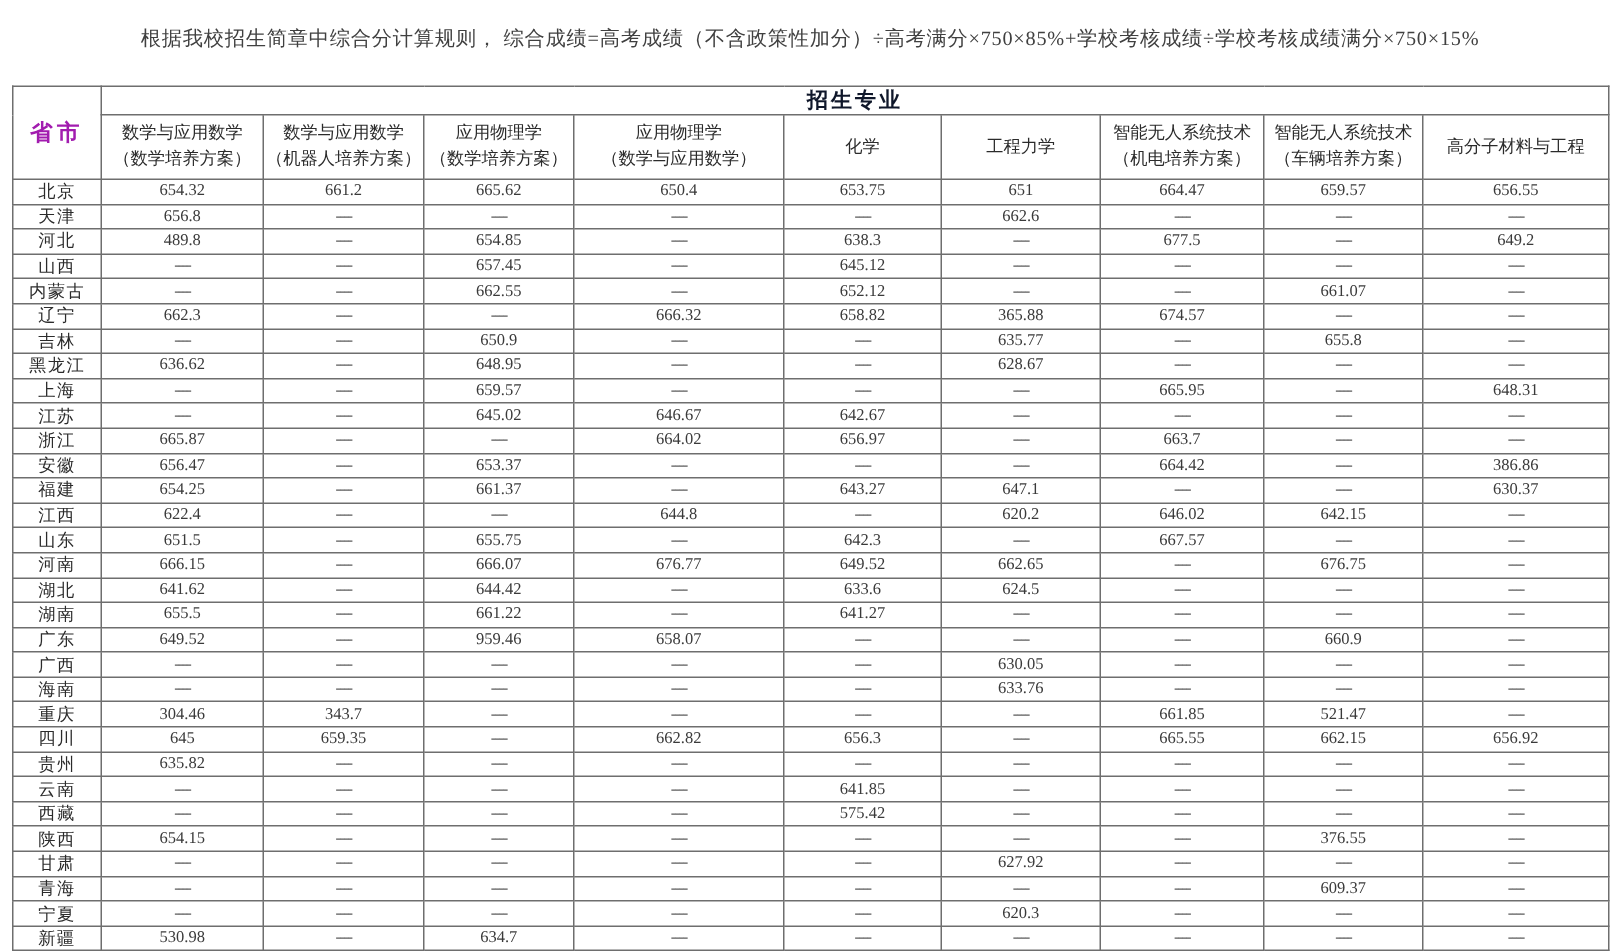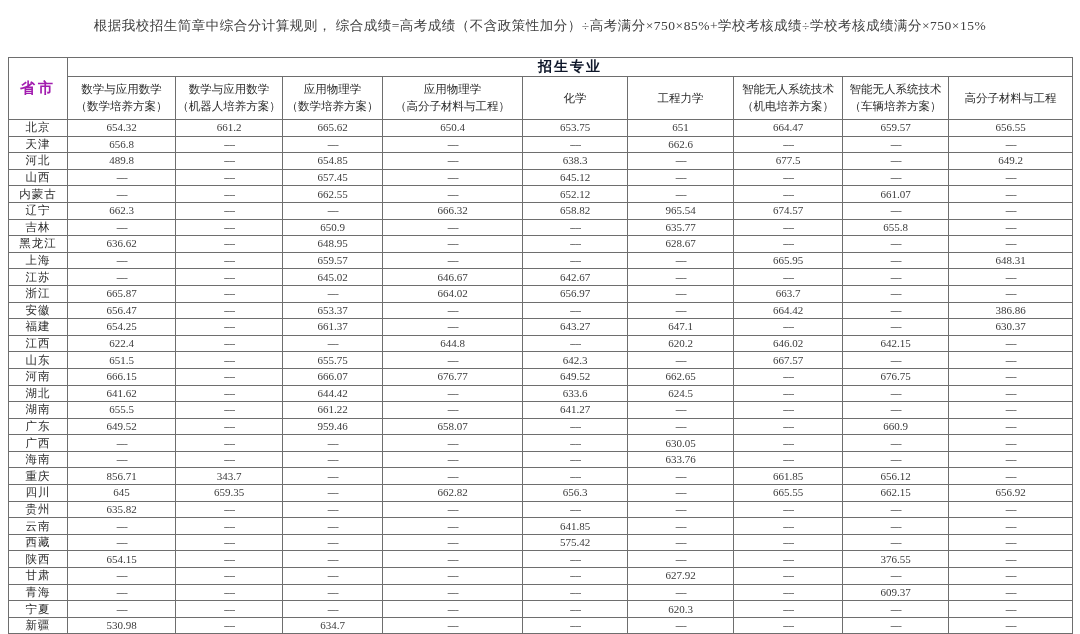--- a/index.html
+++ b/index.html
@@ -76,21 +76,21 @@
             <th class="colhead">
               <span class="hline">数学与应用数学</span>
               <span class="hline">（机器人培养方案）</span>
             </th>
             <th class="colhead">
               <span class="hline">应用物理学</span>
               <span class="hline">（数学培养方案）</span>
             </th>
             <th class="colhead">
               <span class="hline">应用物理学</span>
-              <span class="hline">（高分子材料与工程）</span>
+              <span class="hline">（数学与应用数学）</span>
             </th>
             <th class="colhead">
               <span class="hline">化学</span>
             </th>
             <th class="colhead">
               <span class="hline">工程力学</span>
             </th>
             <th class="colhead">
               <span class="hline">智能无人系统技术</span>
               <span class="hline">（机电培养方案）</span>
@@ -165,21 +165,21 @@
             <td class="score">661.07</td>
             <td class="dash">----</td>
           </tr>
           <tr>
             <th class="prov">辽宁</th>
             <td class="score">662.3</td>
             <td class="dash">----</td>
             <td class="dash">----</td>
             <td class="score">666.32</td>
             <td class="score">658.82</td>
-            <td class="score">965.54</td>
+            <td class="score">365.88</td>
             <td class="score">674.57</td>
             <td class="dash">----</td>
             <td class="dash">----</td>
           </tr>
           <tr>
             <th class="prov">吉林</th>
             <td class="dash">----</td>
             <td class="dash">----</td>
             <td class="score">650.9</td>
             <td class="dash">----</td>
@@ -352,28 +352,28 @@
             <td class="dash">----</td>
             <td class="dash">----</td>
             <td class="dash">----</td>
             <td class="score">633.76</td>
             <td class="dash">----</td>
             <td class="dash">----</td>
             <td class="dash">----</td>
           </tr>
           <tr>
             <th class="prov">重庆</th>
-            <td class="score">856.71</td>
+            <td class="score">304.46</td>
             <td class="score">343.7</td>
             <td class="dash">----</td>
             <td class="dash">----</td>
             <td class="dash">----</td>
             <td class="dash">----</td>
             <td class="score">661.85</td>
-            <td class="score">656.12</td>
+            <td class="score">521.47</td>
             <td class="dash">----</td>
           </tr>
           <tr>
             <th class="prov">四川</th>
             <td class="score">645</td>
             <td class="score">659.35</td>
             <td class="dash">----</td>
             <td class="score">662.82</td>
             <td class="score">656.3</td>
             <td class="dash">----</td>

